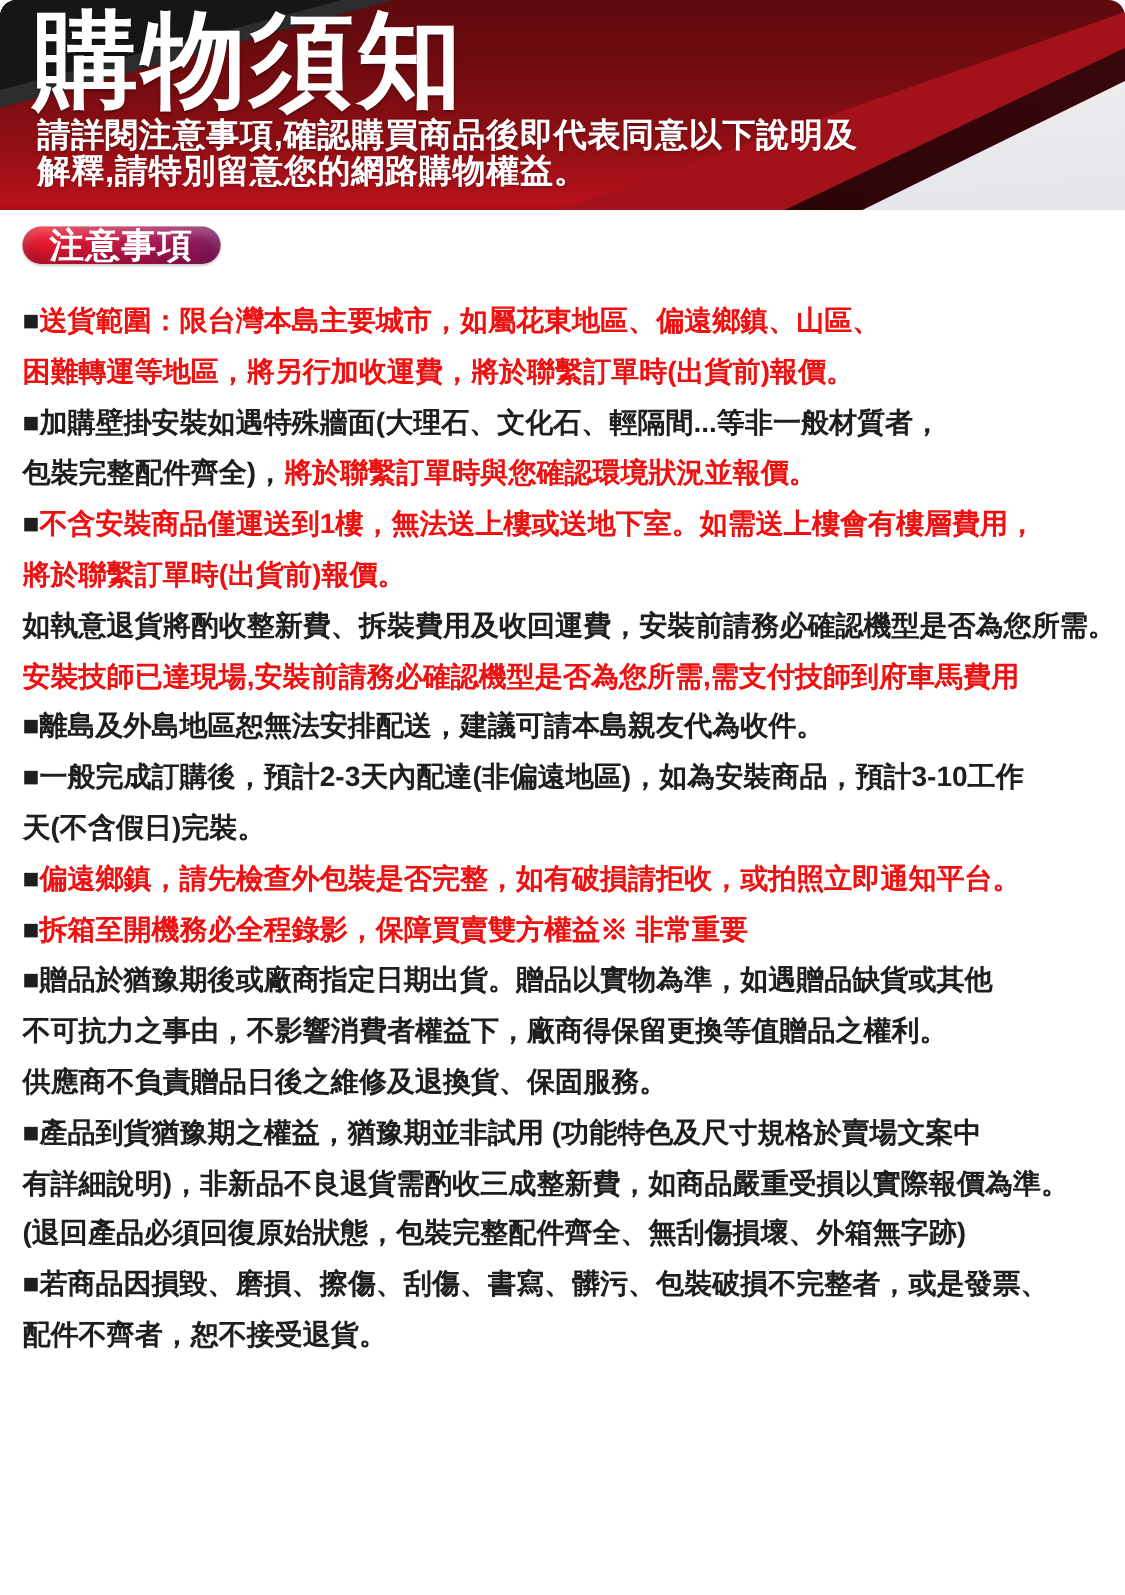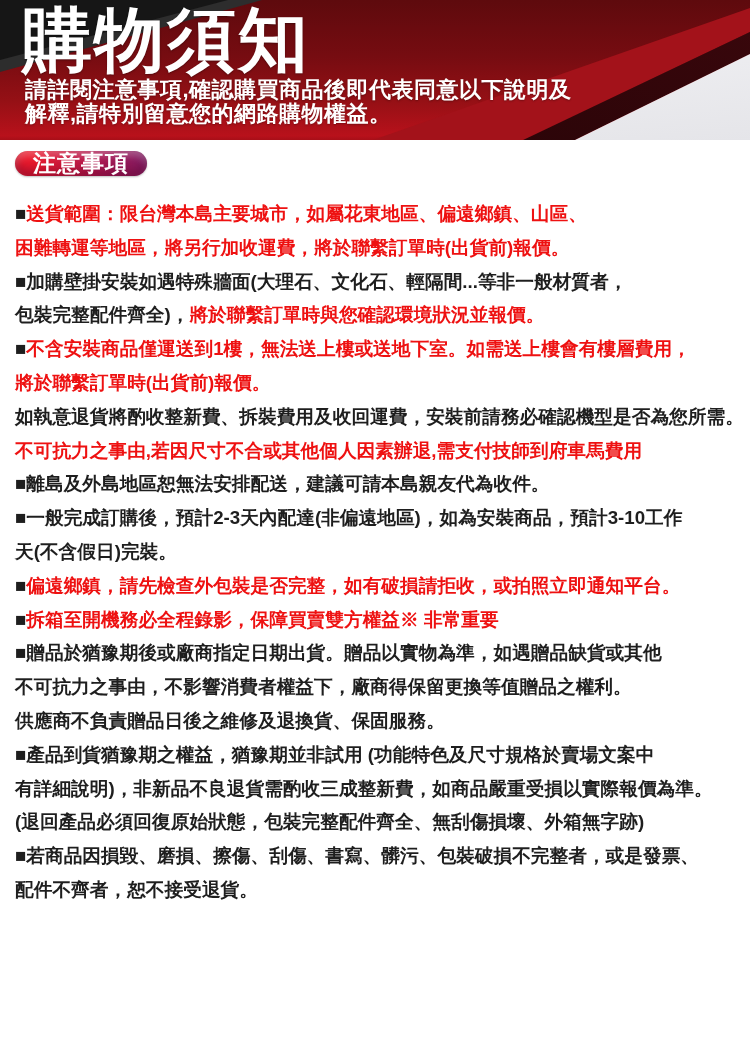--- a/index.html
+++ b/index.html
@@ -7,20 +7,21 @@
     padding: 0;
     background: #ffffff;
     font-family: "Liberation Sans", sans-serif;
   }
   .page {
     position: relative;
     width: 750px;
     height: 1063px;
     background: #ffffff;
     overflow: hidden;
+    border-radius: 11px;
   }
 
   
   .banner {
     position: absolute;
     top: 0; left: 0;
     width: 750px;
     height: 140px;
     overflow: hidden;
   }
@@ -144,21 +145,21 @@
   <div class="badge">注意事項</div>
 
   <div class="notice">
       <div class="notice-line"><span class="seg-black">■</span><span class="seg-red">送貨範圍：限台灣本島主要城市，如屬花東地區、偏遠鄉鎮、山區、</span></div>
       <div class="notice-line"><span class="seg-red">困難轉運等地區，將另行加收運費，將於聯繫訂單時(出貨前)報價。</span></div>
       <div class="notice-line"><span class="seg-black">■加購壁掛安裝如遇特殊牆面(大理石、文化石、輕隔間...等非一般材質者，</span></div>
       <div class="notice-line"><span class="seg-black">包裝完整配件齊全)，</span><span class="seg-red">將於聯繫訂單時與您確認環境狀況並報價。</span></div>
       <div class="notice-line"><span class="seg-black">■</span><span class="seg-red">不含安裝商品僅運送到1樓，無法送上樓或送地下室。如需送上樓會有樓層費用，</span></div>
       <div class="notice-line"><span class="seg-red">將於聯繫訂單時(出貨前)報價。</span></div>
       <div class="notice-line"><span class="seg-black">如執意退貨將酌收整新費、拆裝費用及收回運費，安裝前請務必確認機型是否為您所需。</span></div>
-      <div class="notice-line"><span class="seg-red">不可抗力之事由,若因尺寸不合或其他個人因素辦退,需支付技師到府車馬費用</span></div>
+      <div class="notice-line"><span class="seg-red">安裝技師已達現場,安裝前請務必確認機型是否為您所需,需支付技師到府車馬費用</span></div>
       <div class="notice-line"><span class="seg-black">■離島及外島地區恕無法安排配送，建議可請本島親友代為收件。</span></div>
       <div class="notice-line"><span class="seg-black">■一般完成訂購後，預計2-3天內配達(非偏遠地區)，如為安裝商品，預計3-10工作</span></div>
       <div class="notice-line"><span class="seg-black">天(不含假日)完裝。</span></div>
       <div class="notice-line"><span class="seg-black">■</span><span class="seg-red">偏遠鄉鎮，請先檢查外包裝是否完整，如有破損請拒收，或拍照立即通知平台。</span></div>
       <div class="notice-line"><span class="seg-black">■</span><span class="seg-red">拆箱至開機務必全程錄影，保障買賣雙方權益※ 非常重要</span></div>
       <div class="notice-line"><span class="seg-black">■贈品於猶豫期後或廠商指定日期出貨。贈品以實物為準，如遇贈品缺貨或其他</span></div>
       <div class="notice-line"><span class="seg-black">不可抗力之事由，不影響消費者權益下，廠商得保留更換等值贈品之權利。</span></div>
       <div class="notice-line"><span class="seg-black">供應商不負責贈品日後之維修及退換貨、保固服務。</span></div>
       <div class="notice-line"><span class="seg-black">■產品到貨猶豫期之權益，猶豫期並非試用 (功能特色及尺寸規格於賣場文案中</span></div>
       <div class="notice-line"><span class="seg-black">有詳細說明)，非新品不良退貨需酌收三成整新費，如商品嚴重受損以實際報價為準。</span></div>

